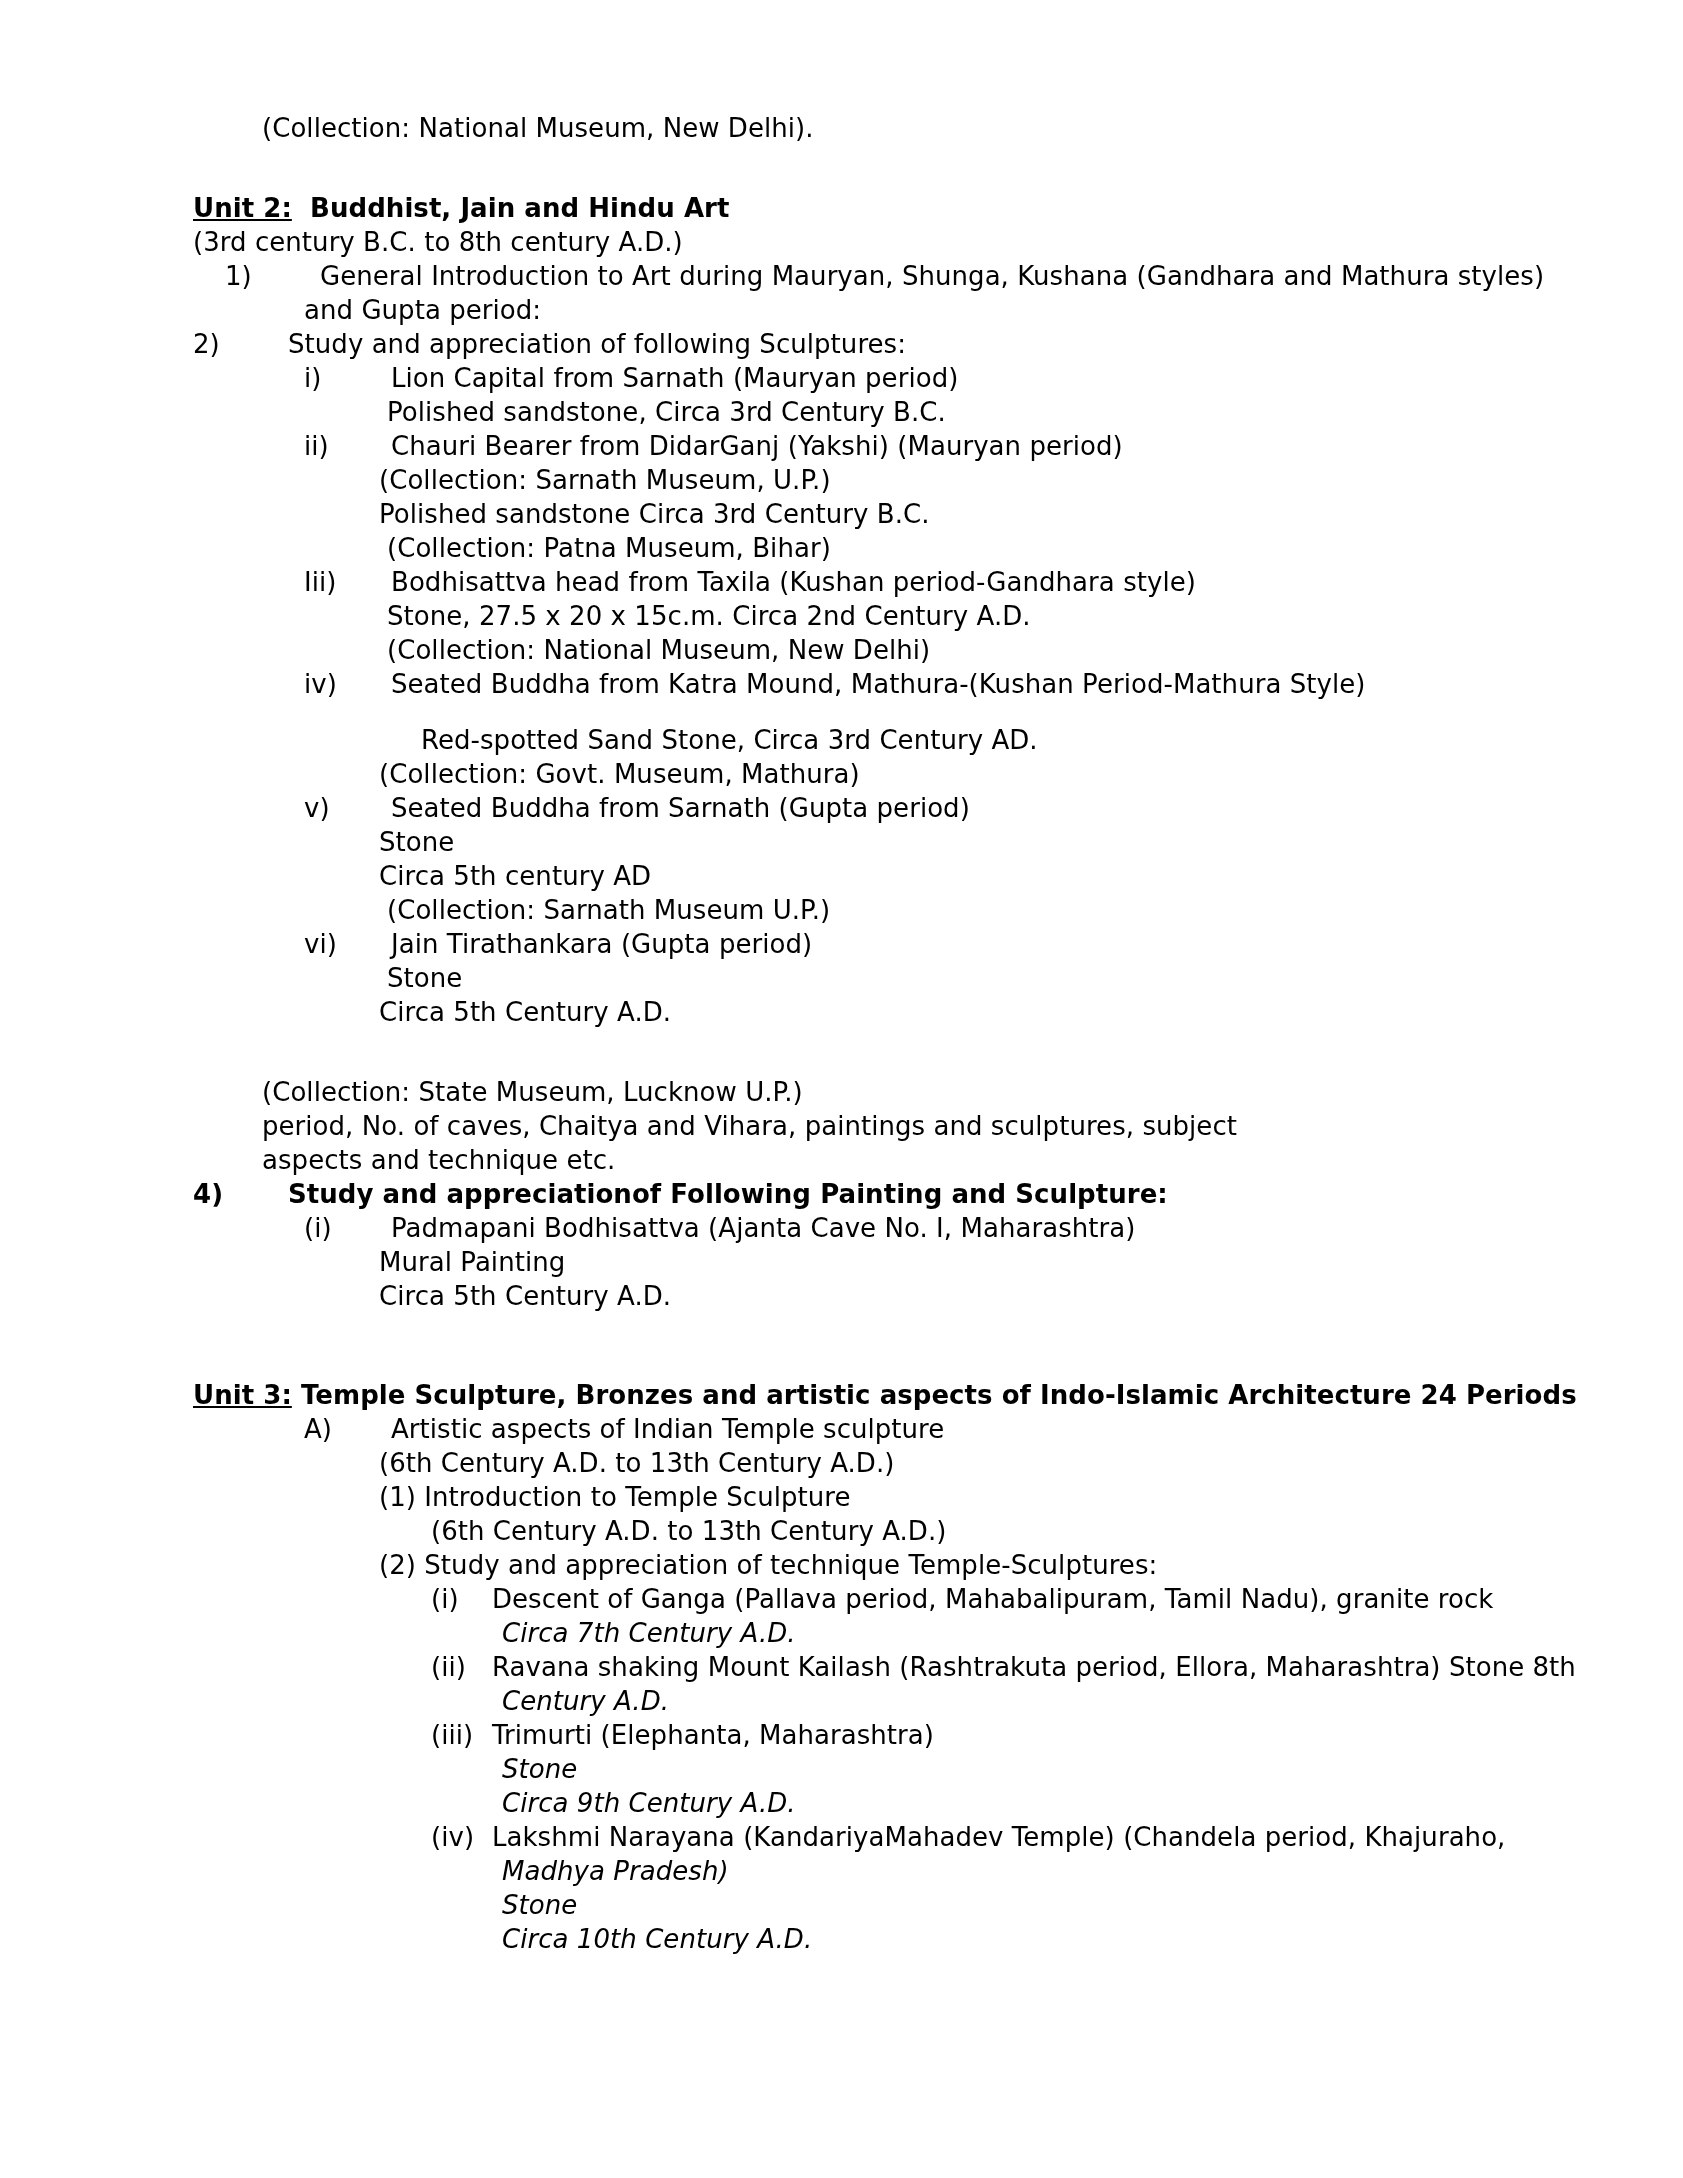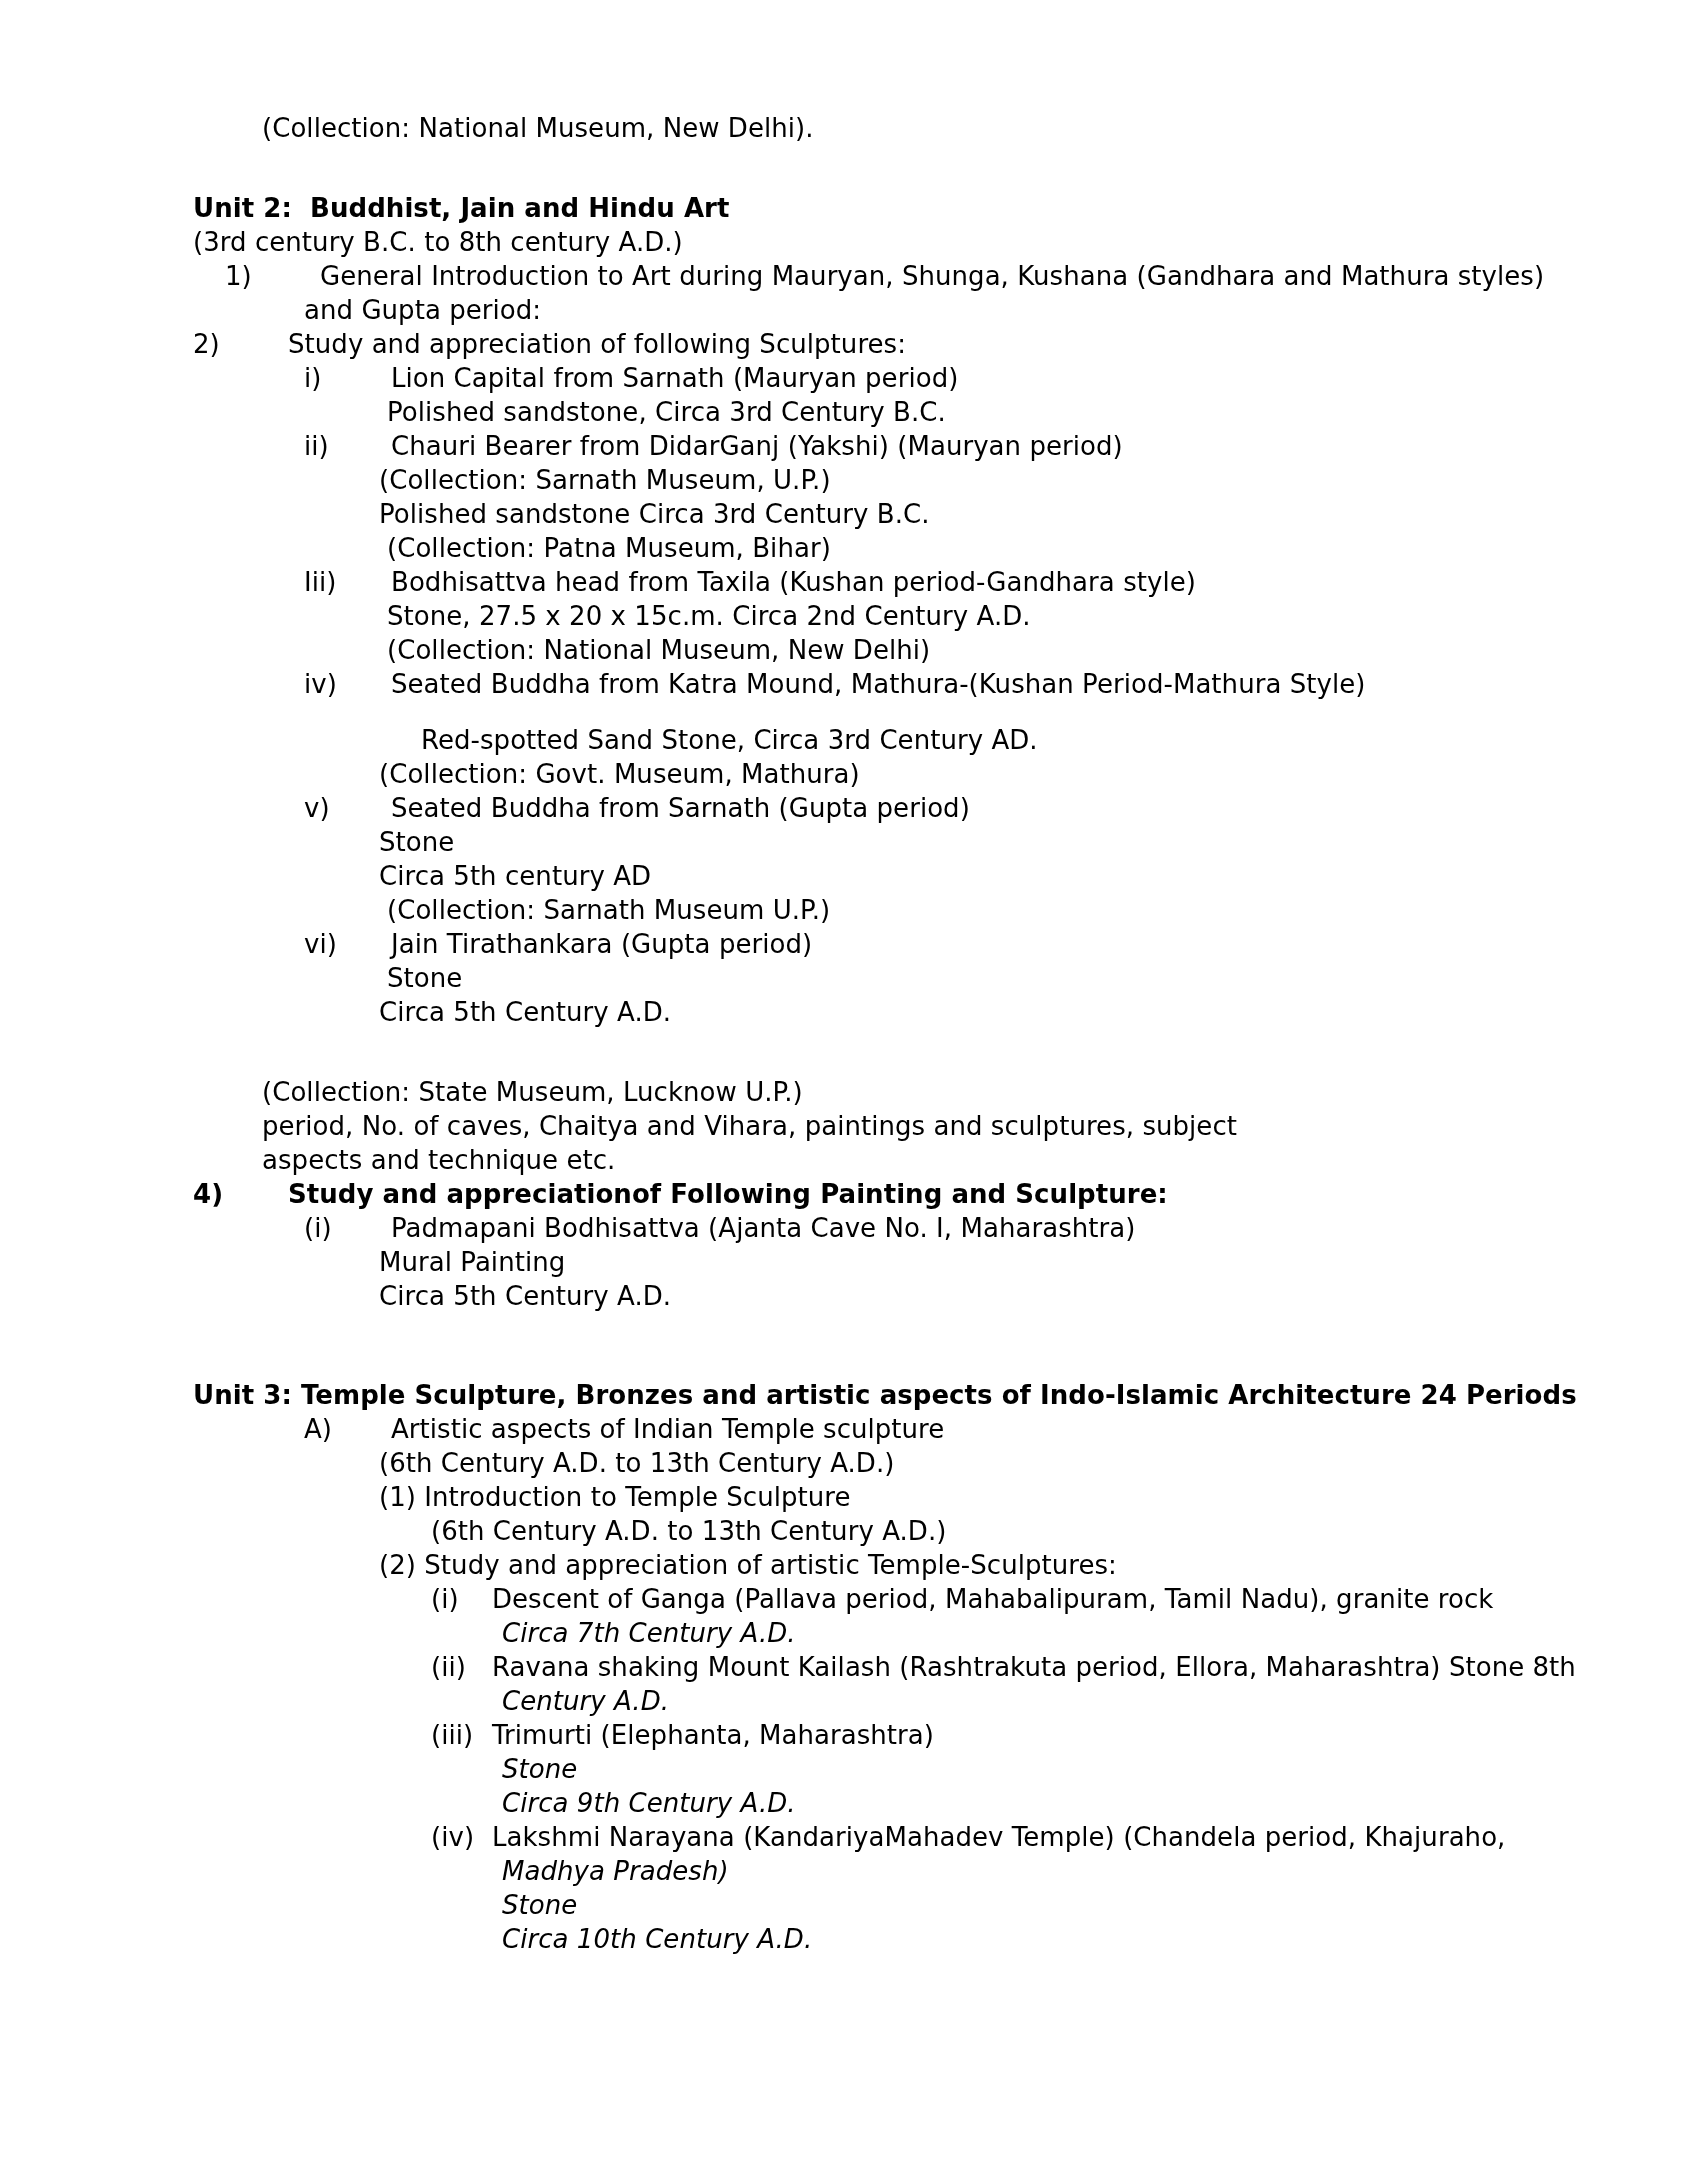--- a/index.html
+++ b/index.html
@@ -56,20 +56,21 @@
   .rom-col {
     display: inline-block;
     width: 87px;
   }
   .rom-col-wide {
     display: inline-block;
     width: 61px;
   }
   .unit-label {
     display: inline-block;
+    text-decoration: underline;
   }
 </style>
 </head>
 <body>
 
 <div class="page">
   <div class="content">
 
     <div class="line i2">(Collection: National Museum, New Delhi).</div>
 
@@ -124,21 +125,21 @@
     <div class="spacer-lg"></div>
 
     <div class="line i0 b"><span class="unit-label">Unit 3:</span><span> </span><span>Temple Sculpture, Bronzes and artistic aspects of Indo-Islamic Architecture 24 Periods</span></div>
 
     <div class="line i3"><span class="rom-col">A)</span><span>Artistic aspects of Indian Temple sculpture</span></div>
     <div class="line i8">(6th Century A.D. to 13th Century A.D.)</div>
 
     <div class="line i8"><span>(1)</span><span> </span><span>Introduction to Temple Sculpture</span></div>
     <div class="line i11">(6th Century A.D. to 13th Century A.D.)</div>
 
-    <div class="line i8"><span>(2)</span><span> </span><span>Study and appreciation of artistic Temple-Sculptures:</span></div>
+    <div class="line i8"><span>(2)</span><span> </span><span>Study and appreciation of technique Temple-Sculptures:</span></div>
 
     <div class="line i11"><span class="rom-col-wide">(i)</span><span>Descent of Ganga (Pallava period, Mahabalipuram, Tamil Nadu), granite rock</span></div>
     <div class="line i12"><span class="rom-col-wide"></span><span>Circa 7th Century A.D.</span></div>
 
     <div class="line i11"><span class="rom-col-wide">(ii)</span><span>Ravana shaking Mount Kailash (Rashtrakuta period, Ellora, Maharashtra) Stone 8th</span></div>
     <div class="line i12"><span class="rom-col-wide"></span><span>Century A.D.</span></div>
 
     <div class="line i11"><span class="rom-col-wide">(iii)</span><span>Trimurti (Elephanta, Maharashtra)</span></div>
     <div class="line i12"><span class="rom-col-wide"></span><span>Stone</span></div>
     <div class="line i12"><span class="rom-col-wide"></span><span>Circa 9th Century A.D.</span></div>

